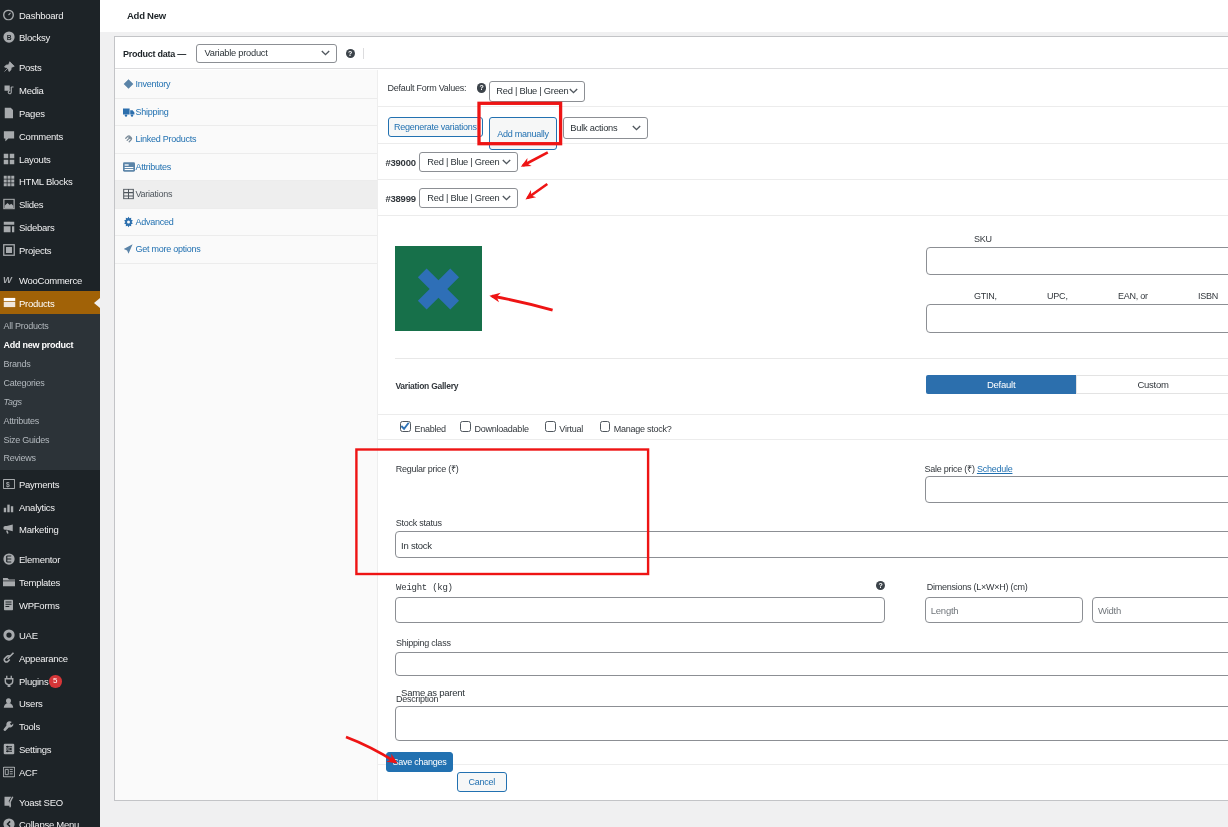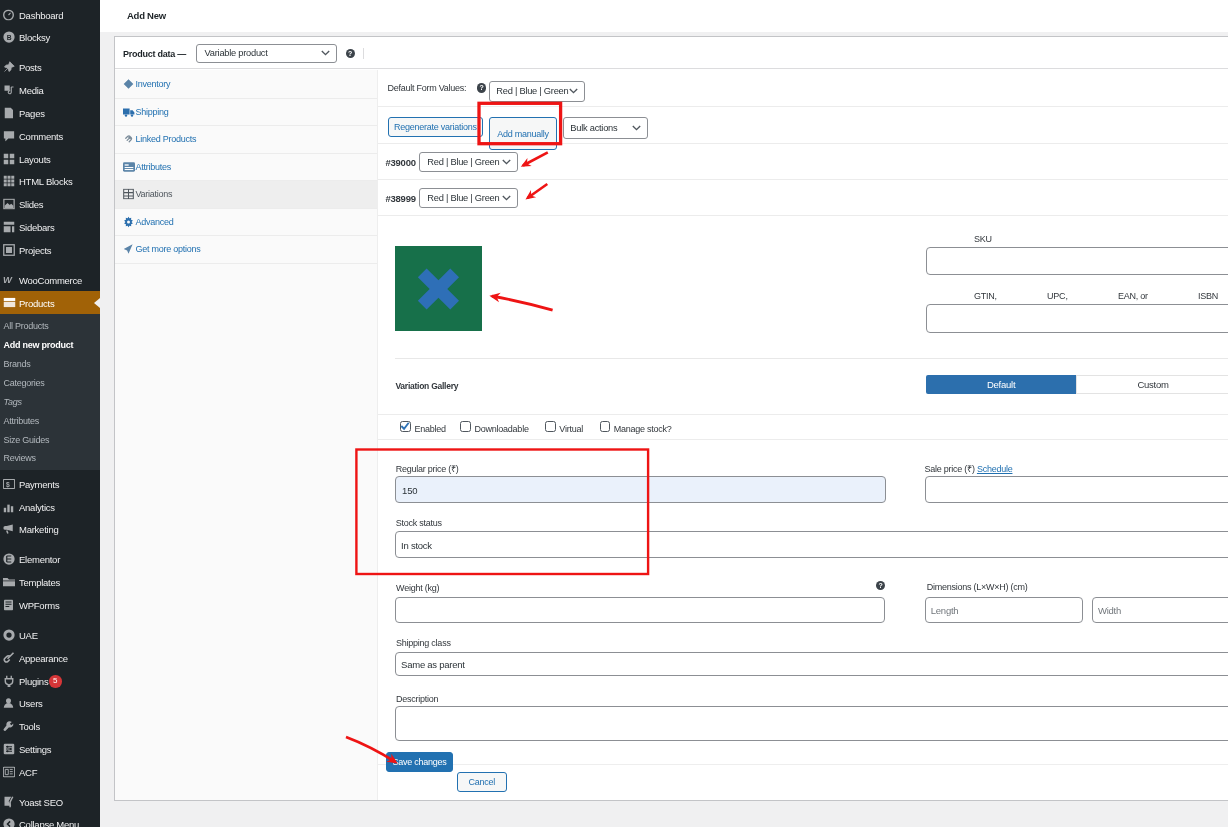--- a/index.html
+++ b/index.html
@@ -183,42 +183,39 @@
         </svg>
       </span>
     <span class="lab" style="left:36.5px; top:353.5px;">Enabled</span>
     <span class="cb" style="left:82.3px; top:351.2px;"></span>
     <span class="lab" style="left:96.6px; top:353.5px;">Downloadable</span>
     <span class="cb" style="left:167px; top:351.2px;"></span>
     <span class="lab" style="left:181.3px; top:353.5px;">Virtual</span>
     <span class="cb" style="left:221.5px; top:351.2px;"></span>
     <span class="lab" style="left:235.8px; top:353.5px;">Manage stock?</span>
     <span class="lab" style="left:17.7px; top:392.1px;">Regular price (₹)</span>
-    <span class="inp" style="left:17.1px; top:406px; width:491.3px; height:27px; background:#eaf1fb;">
-        <span class="txt" style="left:6px;">150</span>
-      </span>
     <span class="lab" style="left:546.5px; top:392.1px;">Sale price (₹) <a style="color:#2271b1; text-decoration:underline;">Schedule</a></span>
     <span class="inp" style="left:546.5px; top:406px; width:341.5px; height:27px;"></span>
     <span class="lab" style="left:17.7px; top:447.9px;">Stock status</span>
     <span class="inp" style="left:17.1px; top:461.3px; width:871px; height:26.5px;">
         <span class="txt" style="left:5px;">In stock</span>
       </span>
-    <span class="lab" style="left:18.1px; top:512.8px;">Weight (kg)</span>
+    <span class="lab" style="left:18.1px; top:512.8px;font-family:Liberation Mono, monospace;">Weight (kg)</span>
     <span class="helpq" style="left:498px; top:511px;">?</span>
     <span class="inp" style="left:17.1px; top:526.5px; width:489.9px; height:26px;"></span>
     <span class="lab" style="left:548.7px; top:511.5px;">Dimensions (L×W×H) (cm)</span>
     <span class="inp" style="left:546.8px; top:526.5px; width:158.7px; height:26px;">
         <span class="txt ph" style="left:5px;">Length</span>
       </span>
     <span class="inp" style="left:714px; top:526.5px; width:174px; height:26px;">
         <span class="txt ph" style="left:5px;">Width</span>
       </span>
     <span class="lab" style="left:18.1px; top:568.3px;">Shipping class</span>
     <span class="inp" style="left:17.1px; top:582px; width:871px; height:24.3px;">
-        <span class="txt" style="left:5px;">Same as parent</span>
+        <span class="txt" style="left:5px;margin-top:28px;">Same as parent</span>
       </span>
     <span class="lab" style="left:18.1px; top:624.3px;">Description</span>
     <span class="inp" style="left:17.1px; top:636.1px; width:871px; height:34.9px;"></span>
     <span class="btn1" style="left:8px; top:682px; width:67px; height:20.3px;">
         <span>Save changes</span>
       </span>
     <span class="btn2" style="left:78.7px; top:702px; width:50px; height:20.3px;">
         <span>Cancel</span>
       </span>
   </div>

